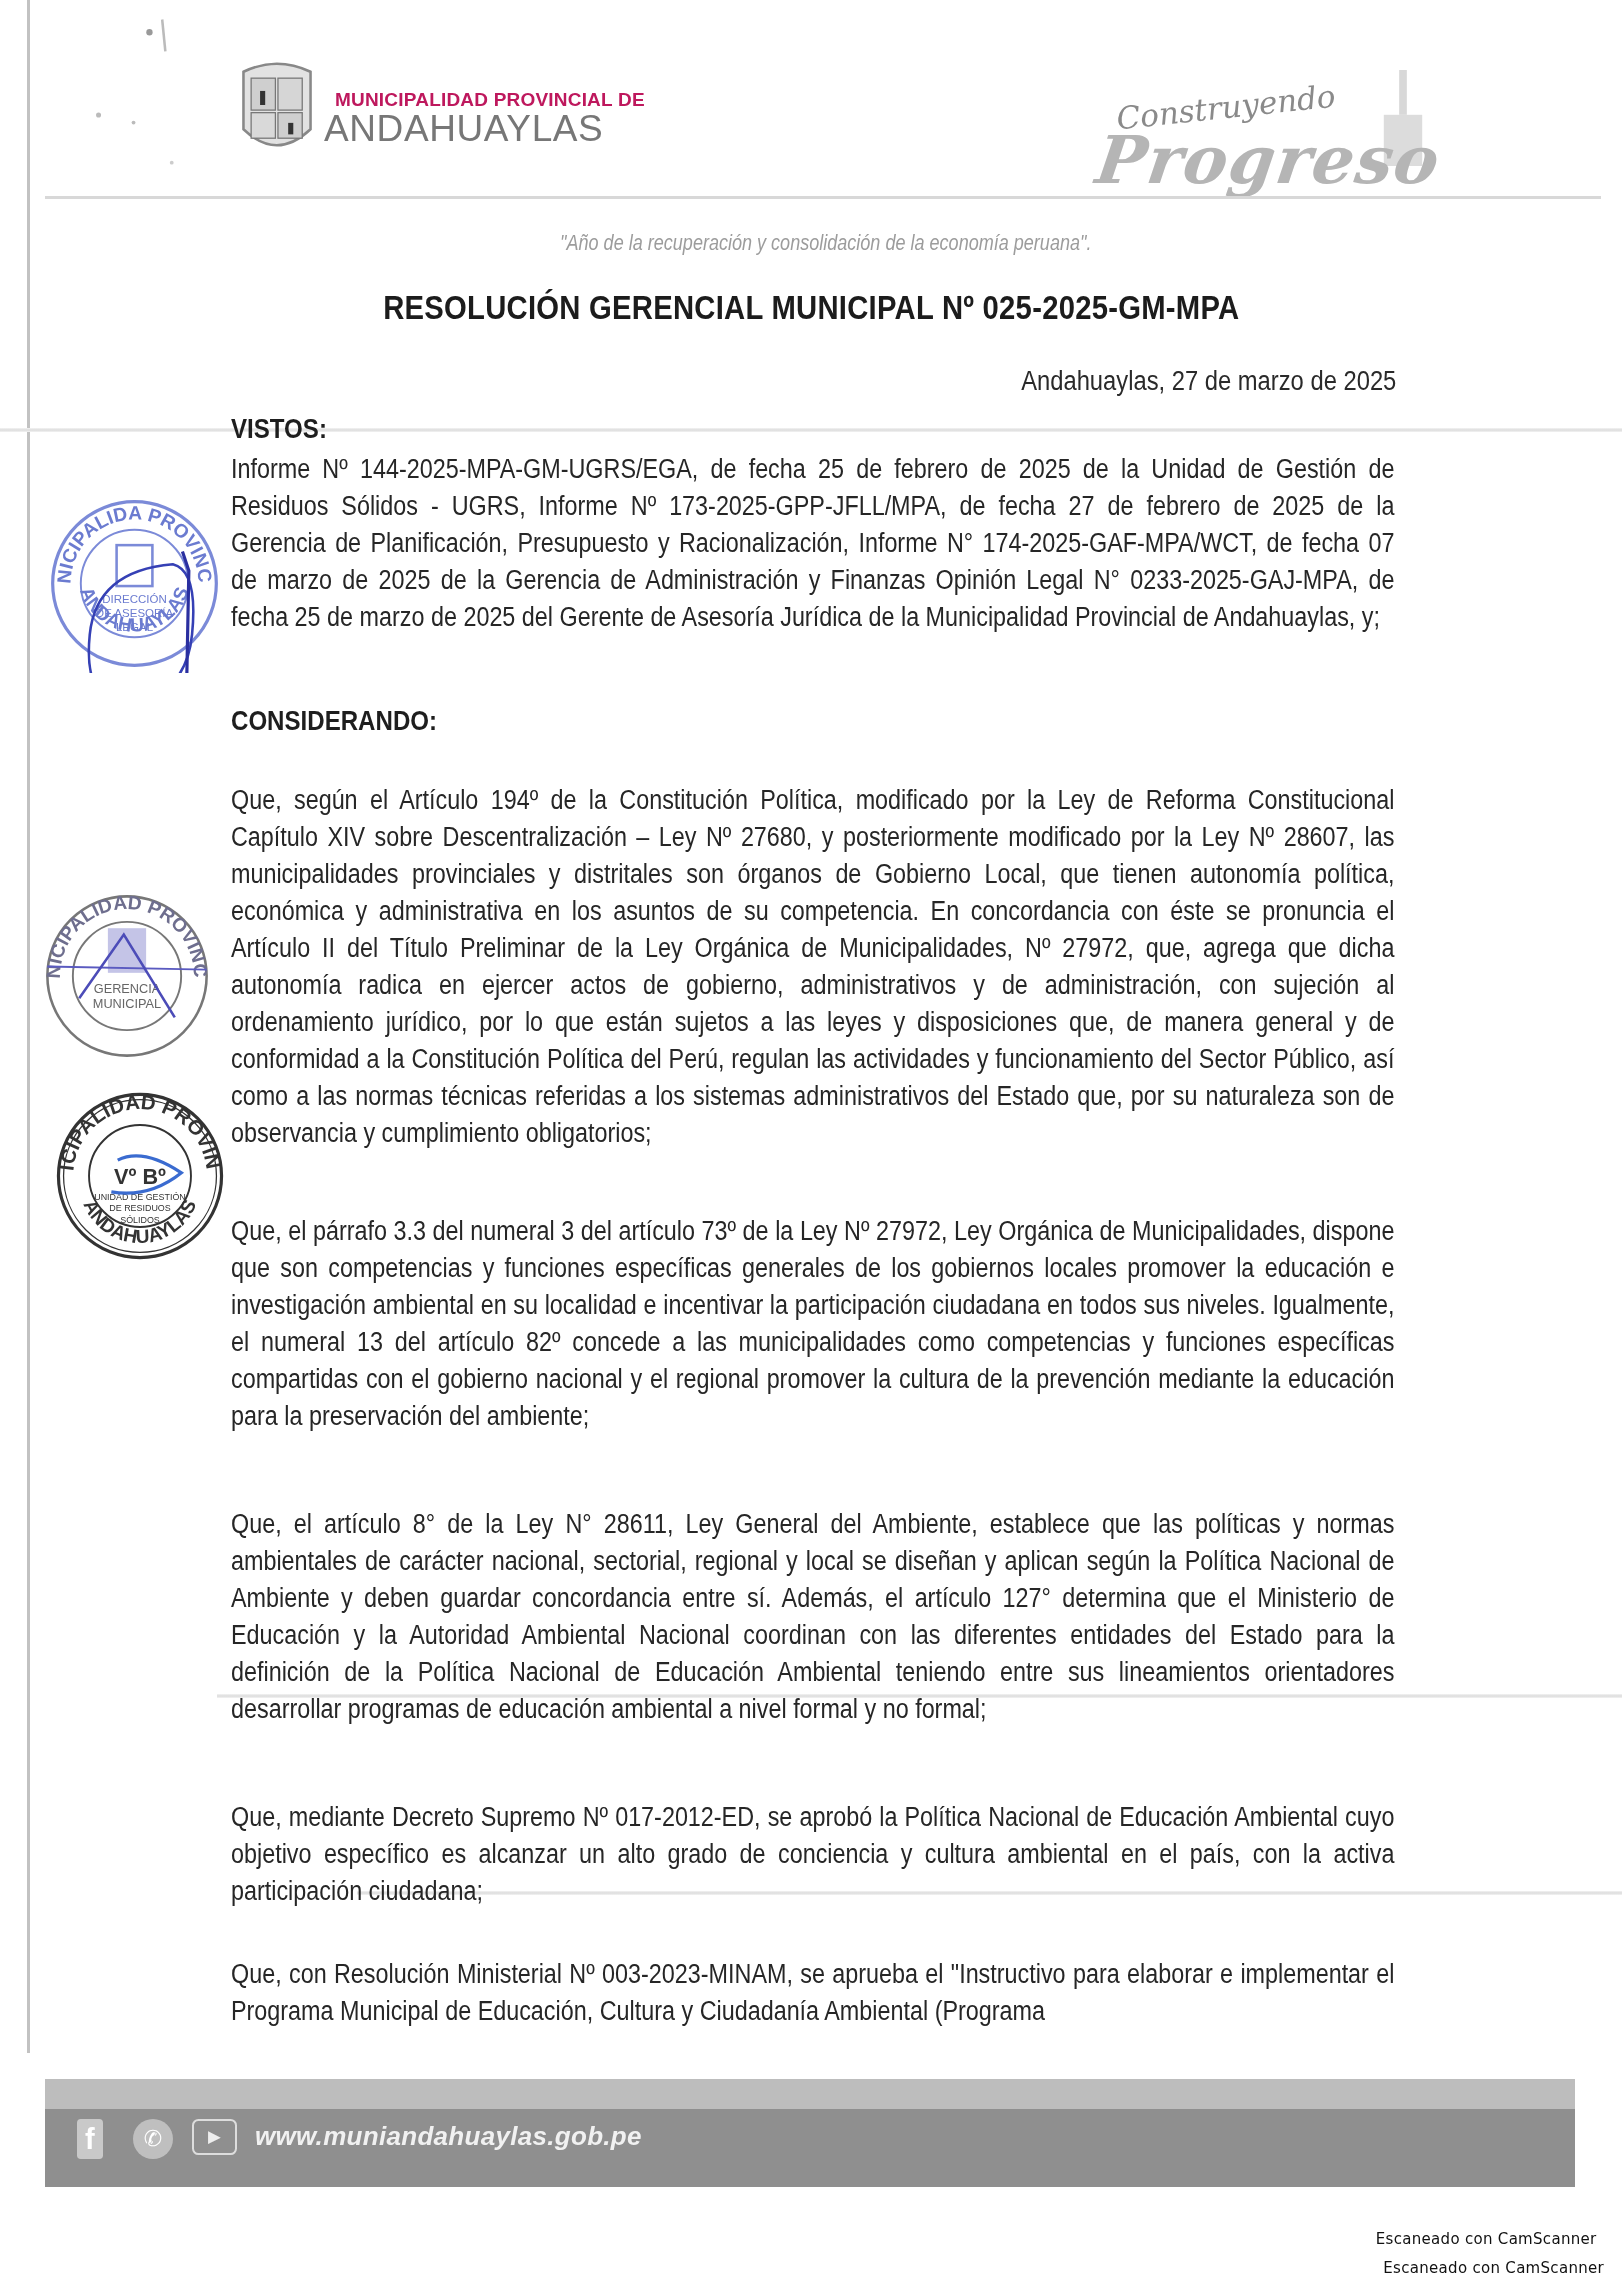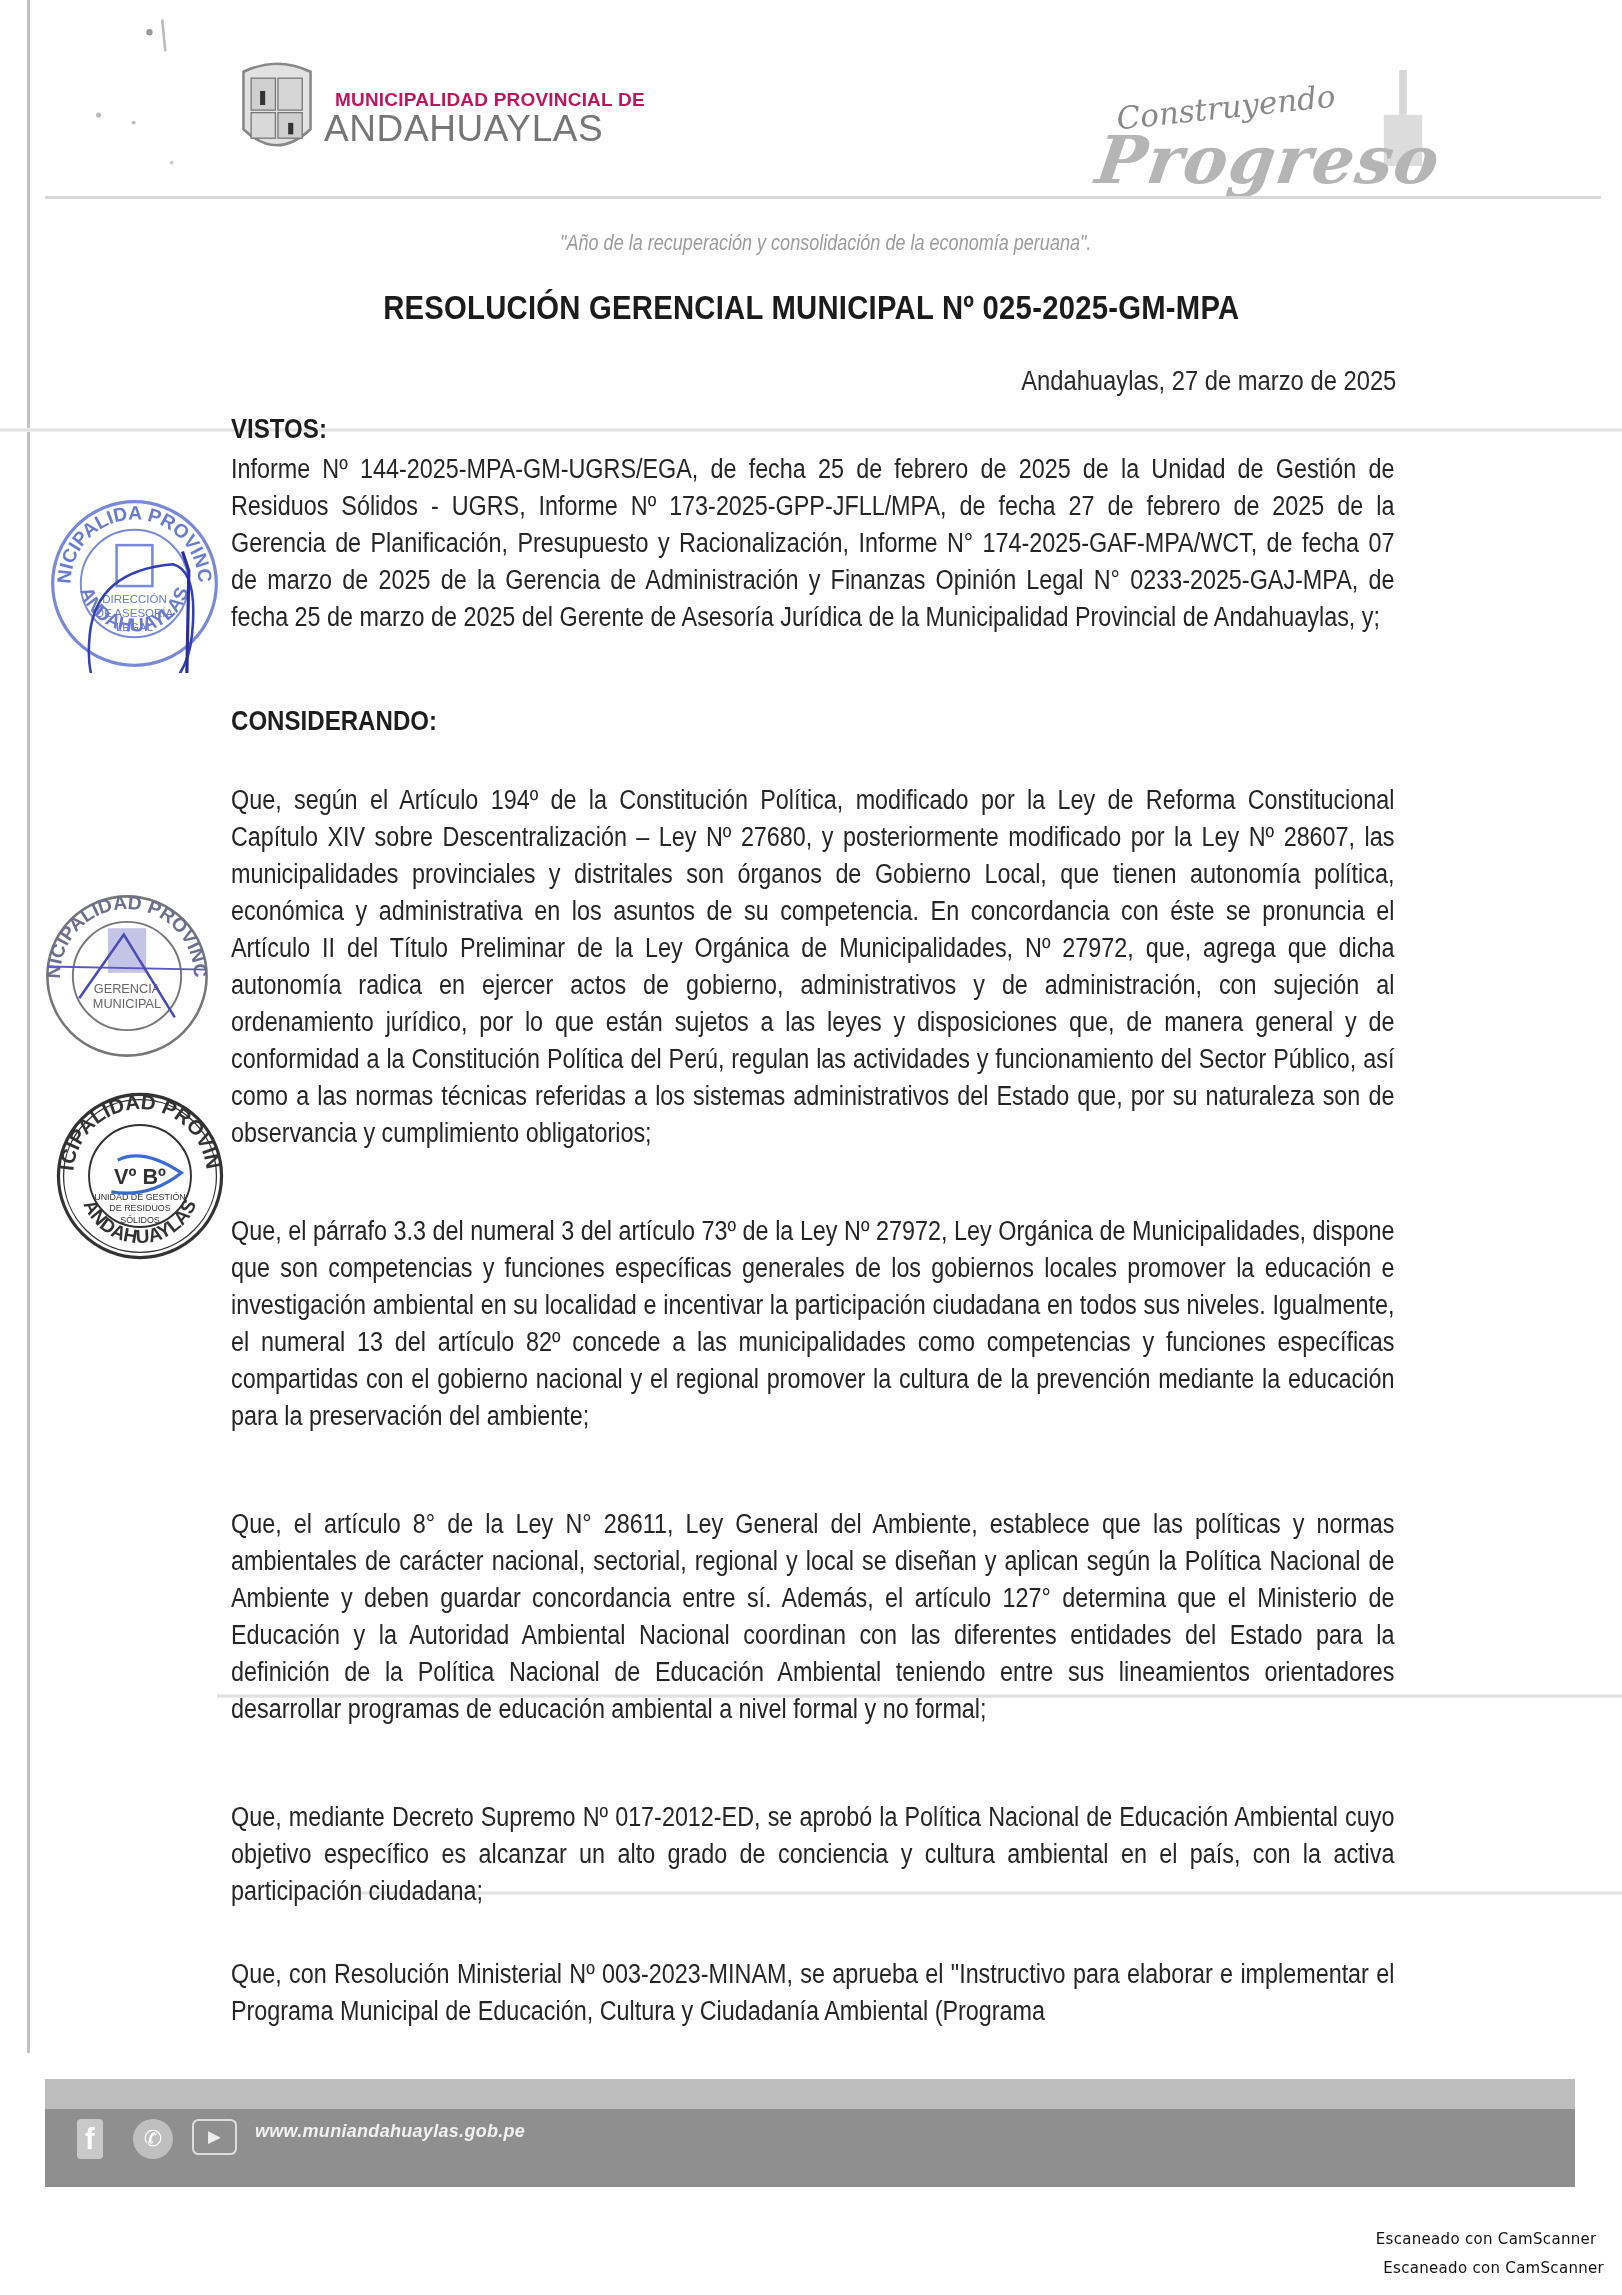--- a/index.html
+++ b/index.html
@@ -43,21 +43,21 @@
     .stamp { position: absolute; }
     .stamp svg { width: 100%; height: 100%; }
 
     
     .footer { position: absolute; left: 45px; top: 2079px; width: 1530px; height: 108px; }
     .footer-band { position: absolute; left: 0; top: 0; width: 100%; height: 100%; background: linear-gradient(#bdbdbd 0 28%, #8f8f8f 28% 100%); }
     .social { position: absolute; top: 40px; display: flex; align-items: center; justify-content: center; }
     .fb { left: 32px; width: 25.5px; height: 40px; background: #c9c9c9; border-radius: 3.8px; color: #fff; font-weight: bold; font-size: 29px; }
     .wa { left: 88px; width: 40px; height: 40px; border-radius: 50%; background: #bfbfbf; color: #fff; font-size: 22px; }
     .yt { left: 147px; width: 45px; height: 36px; border: 2.6px solid #ddd; border-radius: 6.4px; color: #eee; font-size: 16.6px; box-sizing: border-box; }
-    .url { position: absolute; left: 210px; top: 42px; font-style: italic; font-weight: bold; font-size: 18px; color: #f1f1f1; letter-spacing: 0.3px; }
+    .url { position: absolute; left: 210px; top: 42px; font-style: italic; font-weight: bold; font-size: 26px; color: #f1f1f1; letter-spacing: 0.3px; }
     .bicent { position: absolute; left: 631px; top: 0; width: 230px; height: 108px; }
     .bicent-top { position: absolute; left: 19px; top: 0; width: 191px; height: 51px; background: #a9a9a9; clip-path: polygon(0 0, 100% 0, 92% 100%, 8% 100%); }
     .bicent-small { position: absolute; left: 0; width: 230px; top: 7.7px; text-align: center; font-size: 14px; color: #e7e7e7; }
     .bicent-big { position: absolute; left: 0; width: 230px; top: 23px; text-align: center; font-weight: bold; font-size: 24px; color: #f4f4f4; letter-spacing: 0.6px; }
     .ribbon { position: absolute; left: 45px; top: 59px; width: 140px; height: 45px; background: #ececec; clip-path: polygon(0 0, 100% 0, 88% 50%, 100% 100%, 0 100%, 12% 50%); }
     .ribbon-card { position: absolute; left: 83px; top: 64px; width: 64px; height: 45px; background: #f8f8f8; }
     .address { position: absolute; right: 25.5px; top: 42px; text-align: center; font-weight: bold; font-size: 23px; line-height: 31px; color: #f2f2f2; }
 
     .camscanner { position: absolute; right: 25.5px; font-family: "DejaVu Sans", sans-serif; font-size: 15px; color: #111; letter-spacing: 0.3px; }
   </style>

